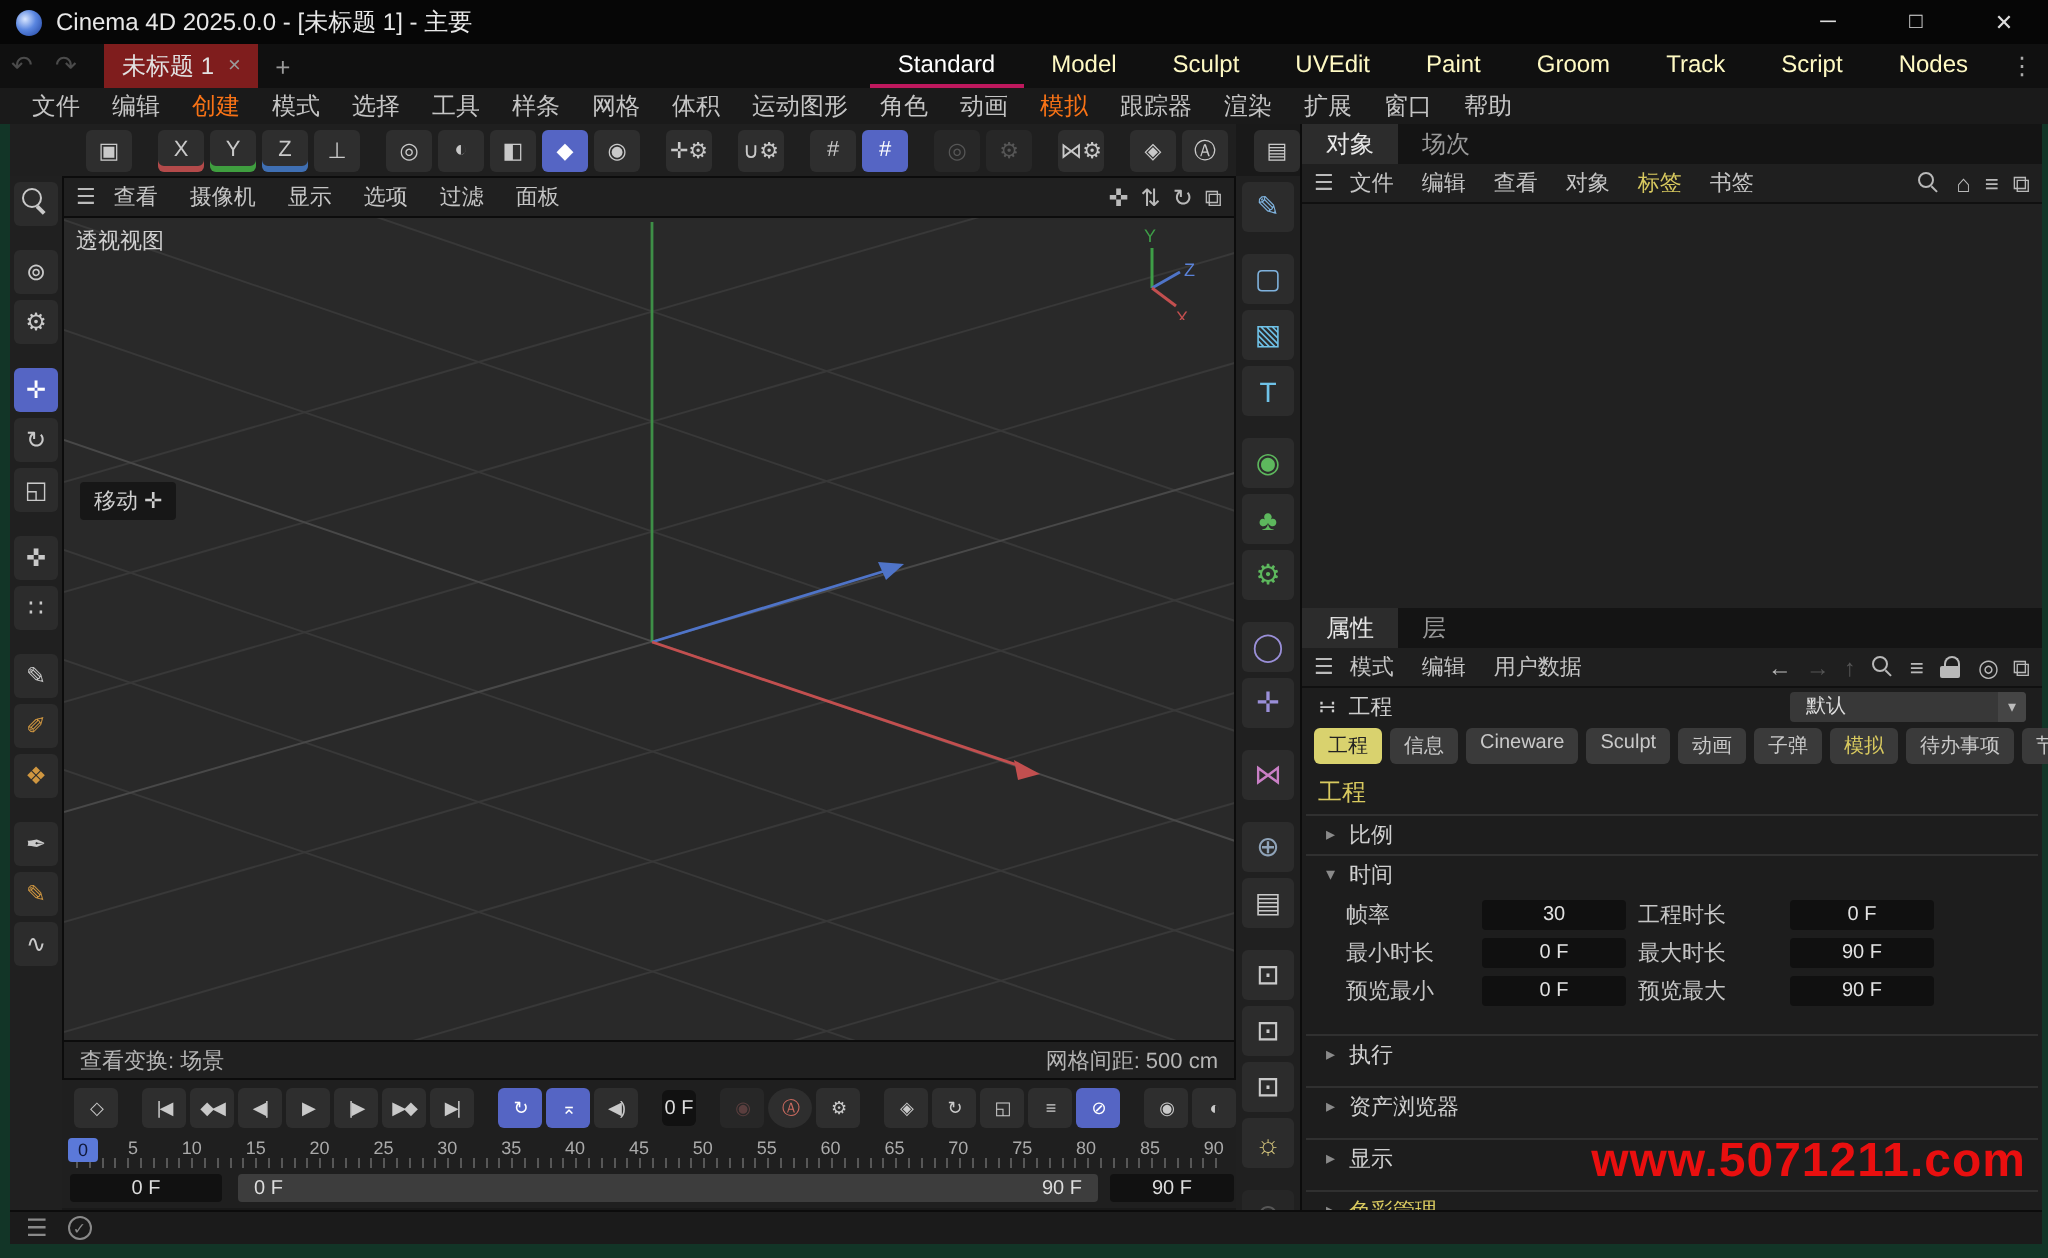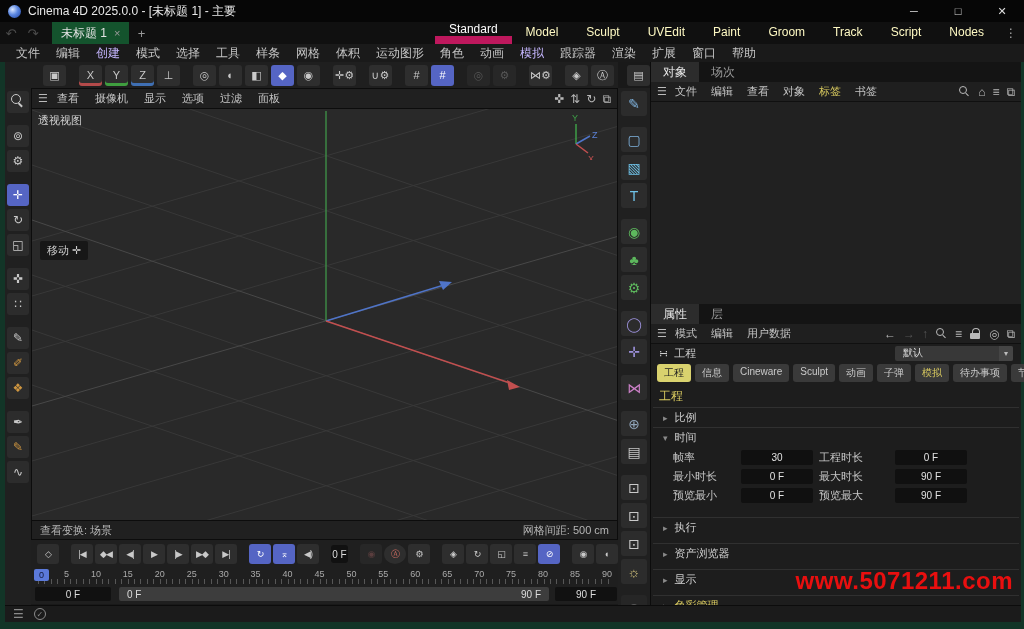--- a/index.html
+++ b/index.html
@@ -6,30 +6,30 @@
   *{box-sizing:border-box;font-family:"Liberation Sans","DejaVu Sans",sans-serif;-webkit-font-smoothing:antialiased;}
   .window{position:relative;width:1024px;height:629px;background:#123527;overflow:hidden;color:#c9c9c9;}
 
   
   .titlebar{position:absolute;left:0;top:0;width:1024px;height:22px;background:#060606;display:flex;align-items:center;padding-left:8px;font-size:12px;color:#e8e8e8;}
   .logo{width:13px;height:13px;border-radius:50%;background:radial-gradient(circle at 35% 35%,#d9e6ff,#5a86e0 45%,#1d3f9b);margin-right:7px;flex:0 0 auto;}
   .win-controls{margin-left:auto;display:flex;height:22px;}
   .win-btn{width:44px;display:flex;align-items:center;justify-content:center;font-size:11px;color:#ddd;}
   .tabrow{position:absolute;left:0;top:22px;width:1024px;height:22px;background:#101010;display:flex;align-items:stretch;font-size:12px;}
   .histbtn{width:22px;display:flex;align-items:center;justify-content:center;color:#4b4b4b;font-size:13px;}
-  .doctab{background:#14532d;display:flex;align-items:center;gap:7px;padding:0 9px;color:#e2e2e2;margin-left:8px;}
+  .doctab{background:#7f1d1d;display:flex;align-items:center;gap:7px;padding:0 9px;color:#e2e2e2;margin-left:8px;}
   .doctab .x{color:#9a9a9a;font-size:11px;}
   .addtab{width:24px;display:flex;align-items:center;justify-content:center;color:#9a9a9a;font-size:13px;}
   .wstabs{margin-left:auto;display:flex;align-items:stretch;}
   .wstab{padding:0 14px;display:flex;align-items:center;color:#fef9c3;border-bottom:2px solid transparent;}
-  .wstab.active{color:#fff;border-bottom:8px solid #be185d;}
+  .wstab.active{color:#fff;border-bottom:2px solid #be185d;}
   .ws-dots{width:26px;display:flex;align-items:center;justify-content:center;color:#aaa;}
   .menubar{position:absolute;left:0;top:44px;width:1024px;height:18px;background:#1a1a1a;display:flex;align-items:center;font-size:12px;padding-left:8px;}
   .menu-item{padding:0 8px;color:#c5c5c5;}
-  .menu-item.accent{color:#c4b5fd;}
+  .menu-item.accent{color:#f97316;}
 
   
   .content{position:absolute;left:5px;top:62px;width:1016px;height:560px;background:#191919;}
 
   .toolbar{position:absolute;left:0;top:0;width:613px;height:26px;background:#1f1f1f;display:flex;align-items:center;gap:3px;padding-left:38px;}
   .tbtn{min-width:23px;height:21px;border-radius:3px;background:#2e2e2e;color:#c9c9c9;display:flex;align-items:center;justify-content:center;font-size:11px;padding:0 2px;}
   .tbtn.active{background:#5565c4;color:#fff;}
   .tbtn.dim{color:#565656;background:#272727;}
 
   .left-strip{position:absolute;left:0;top:26px;width:26px;height:517px;background:#202020;display:flex;flex-direction:column;align-items:center;padding-top:3px;gap:3px;}

